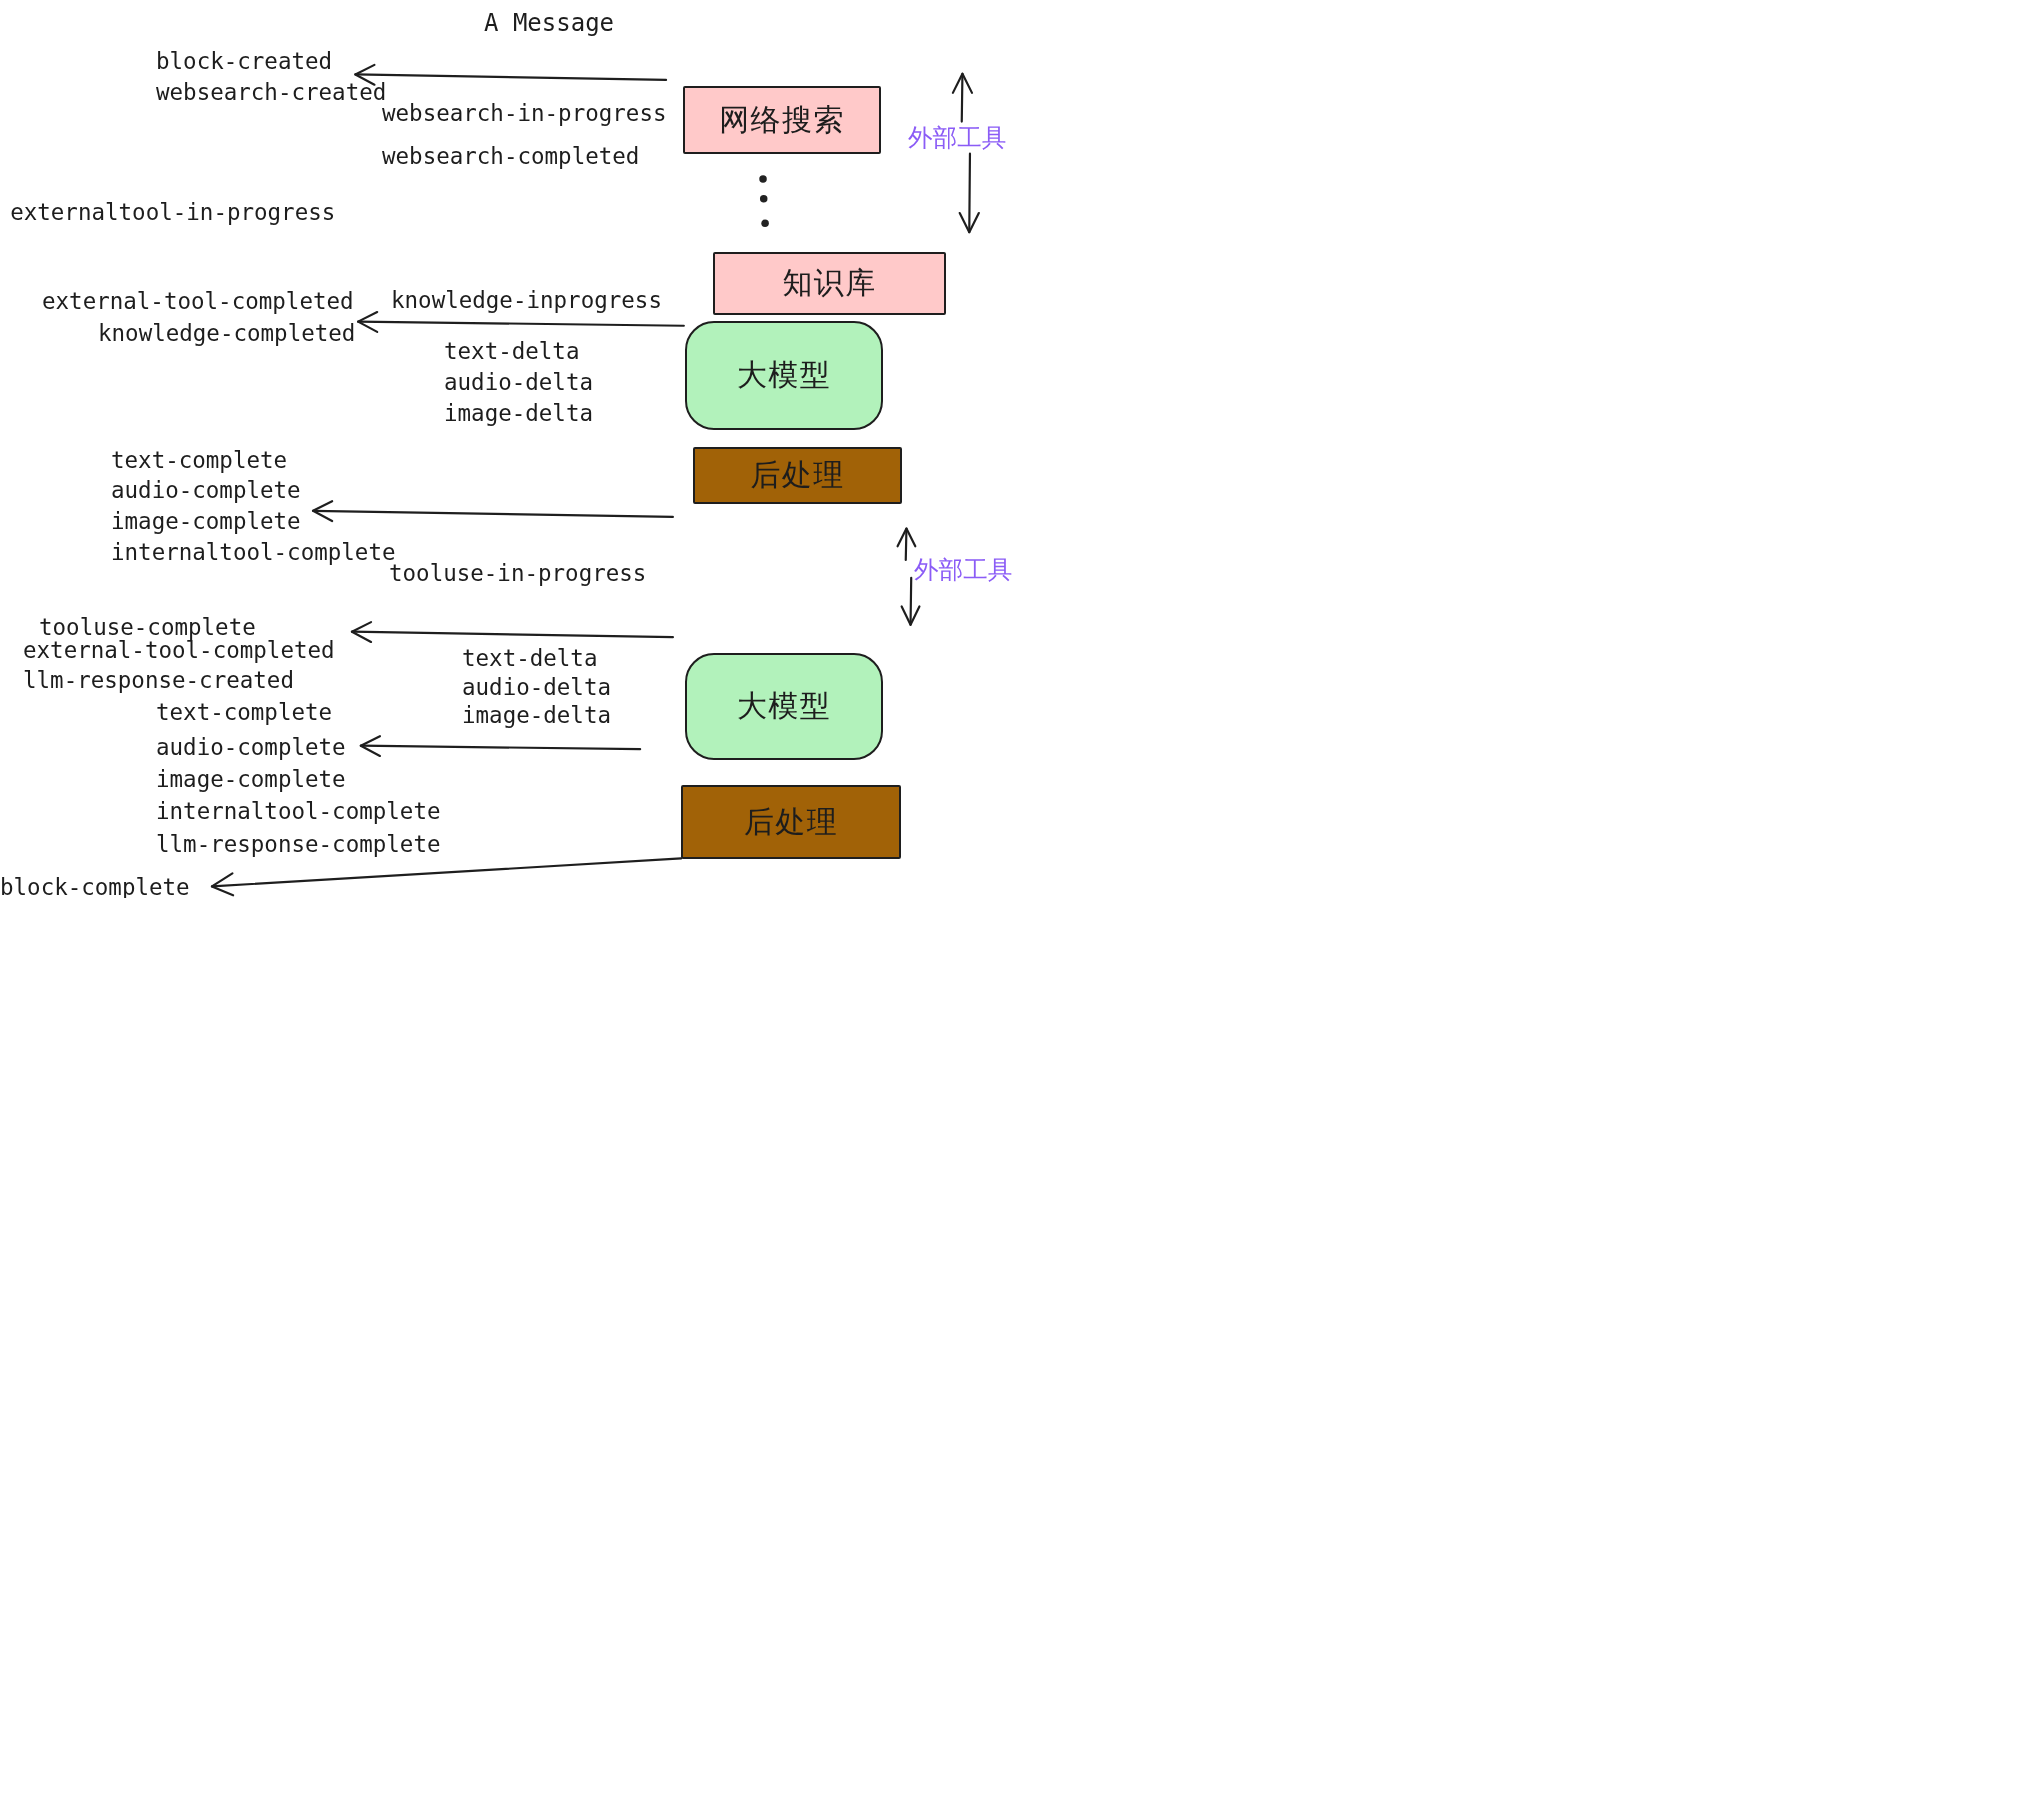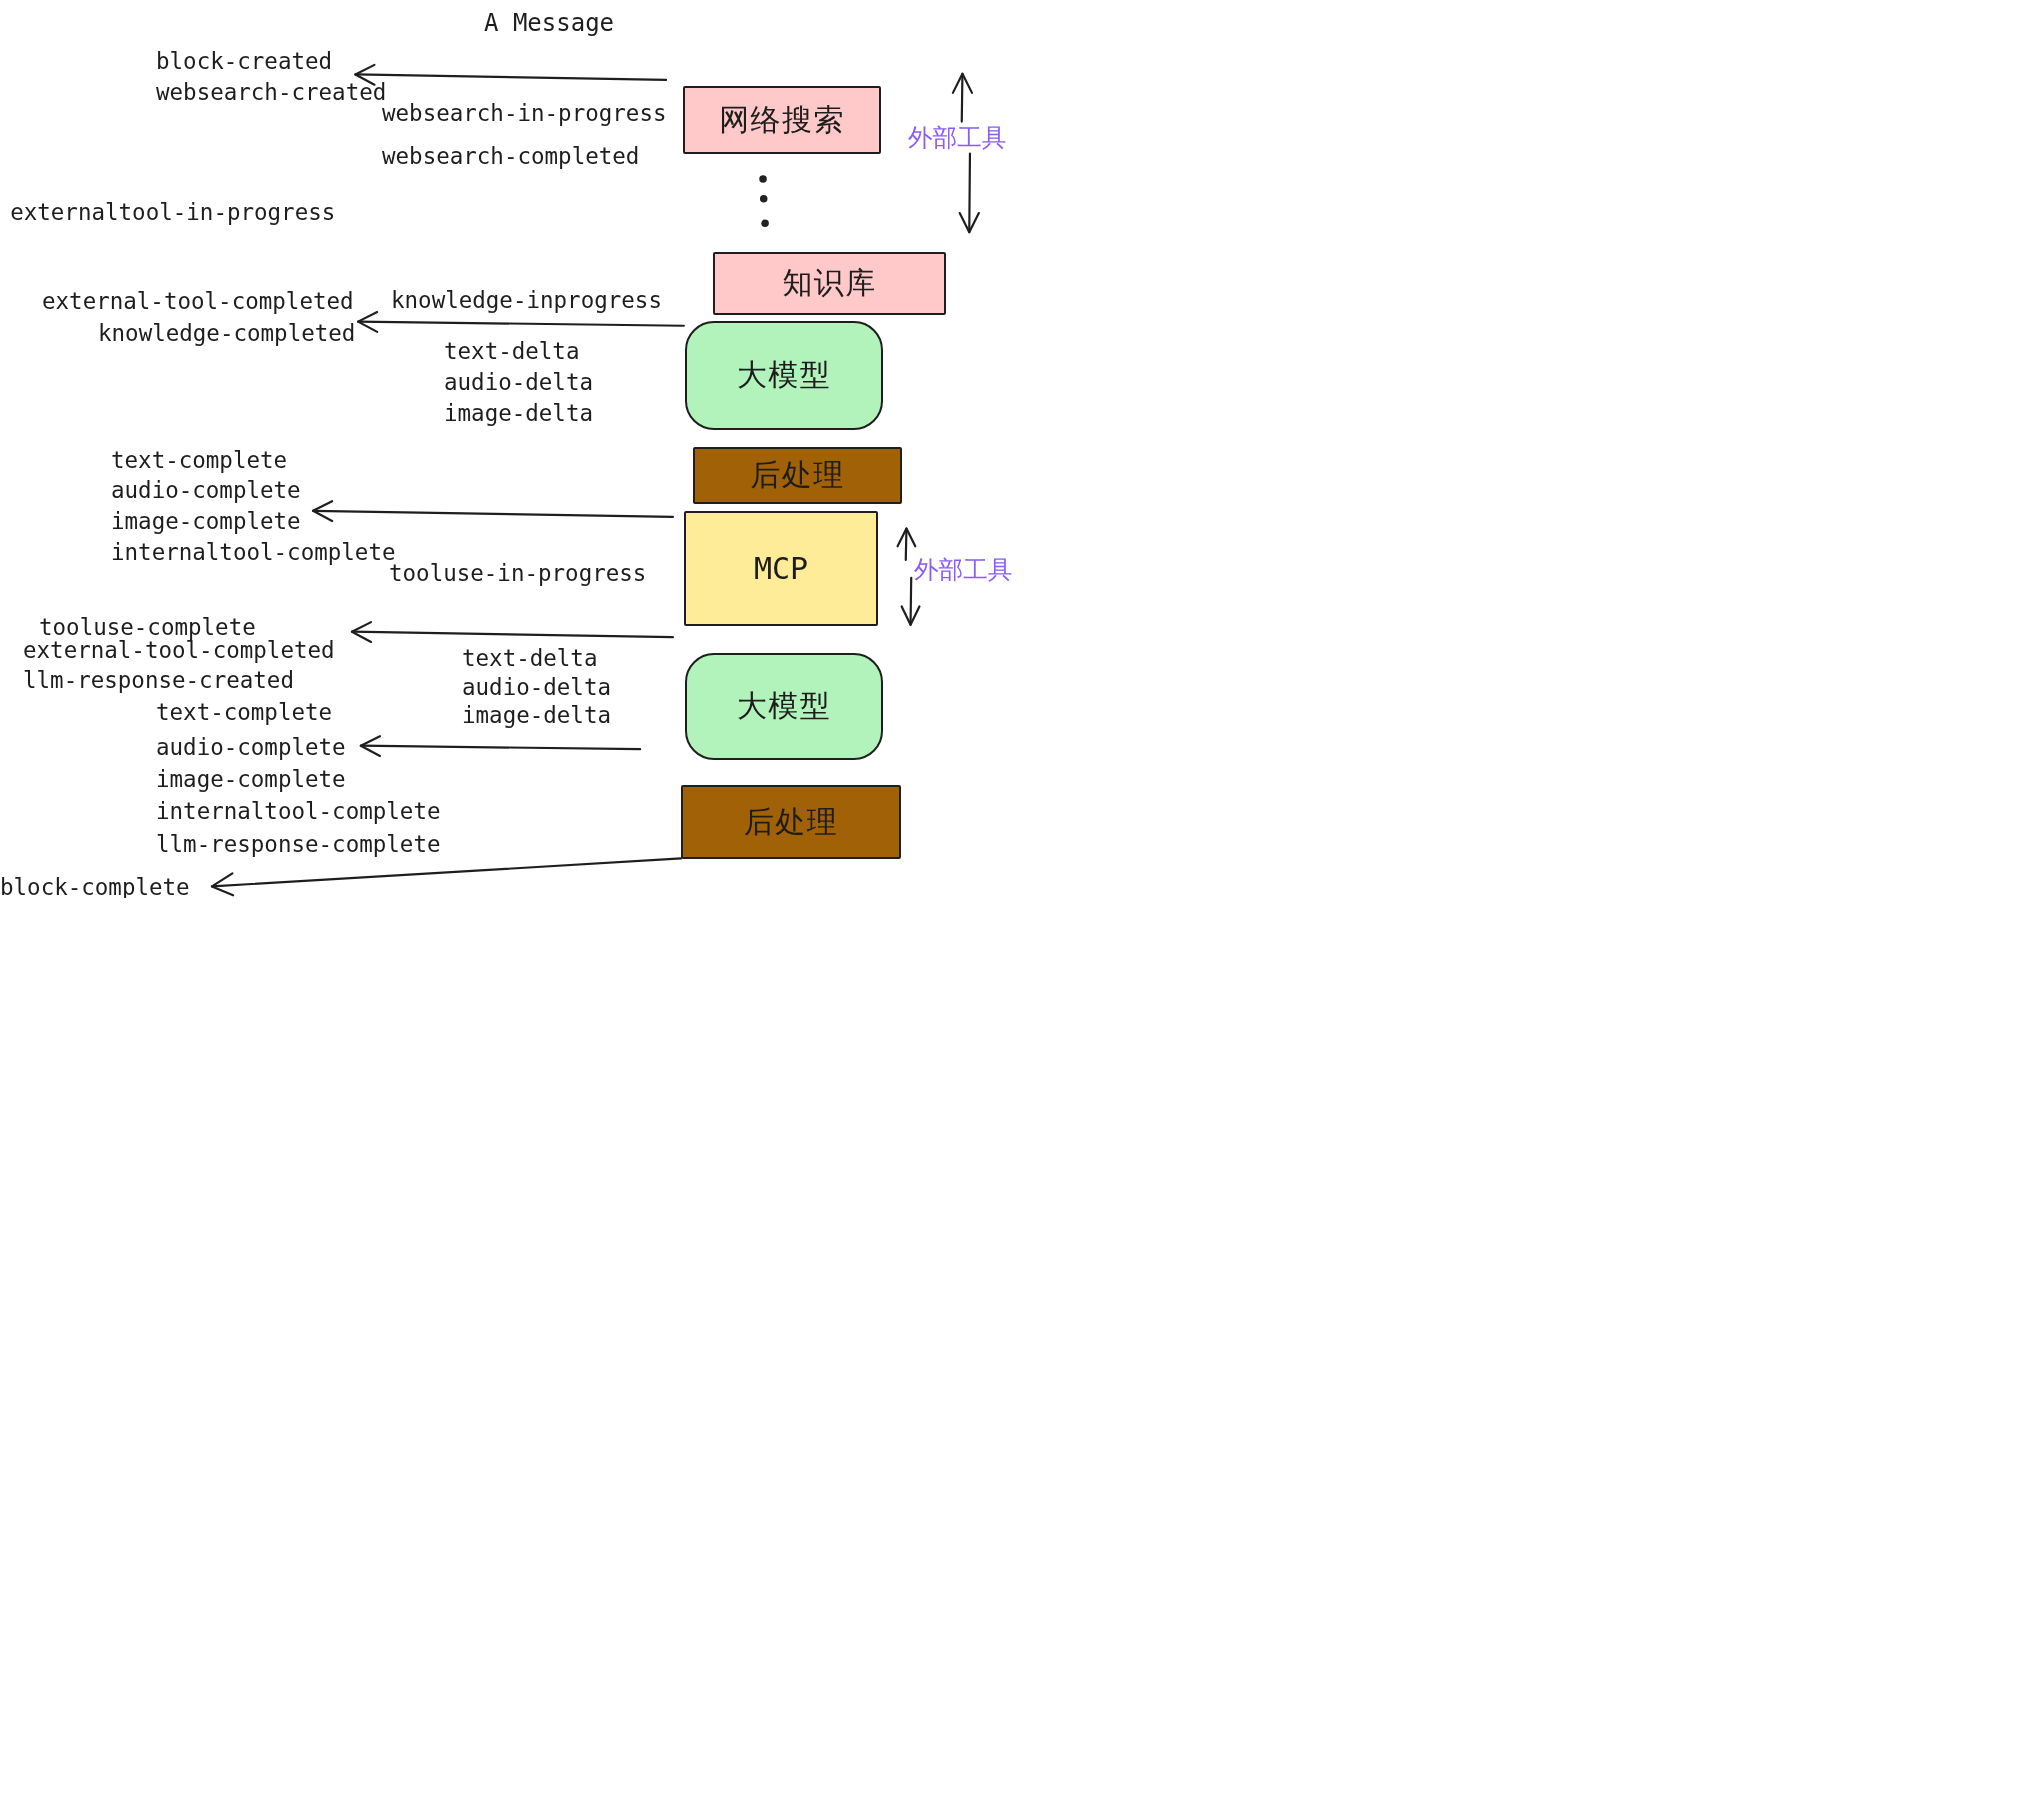--- a/index.html
+++ b/index.html
@@ -136,23 +136,20 @@
   </div>
 
   <div class="box green" style="left:685px;top:321px;width:198px;height:109px;">
     <span class="cjk">大模型</span>
   </div>
 
   <div class="box" style="left:693px;top:447px;width:209px;height:57px;">
     <span class="cjk">后处理</span>
   </div>
 
-  <div class="box yellow" style="left:684px;top:511px;width:194px;height:115px;">
-    <span class="mono-big">MCP</span>
-  </div>
 
   <div class="box green" style="left:685px;top:653px;width:198px;height:107px;">
     <span class="cjk">大模型</span>
   </div>
 
   <div class="box" style="left:681px;top:785px;width:220px;height:74px;">
     <span class="cjk">后处理</span>
   </div>
 
   <div class="side-label" style="left:908px;top:123px;">外部工具</div>

